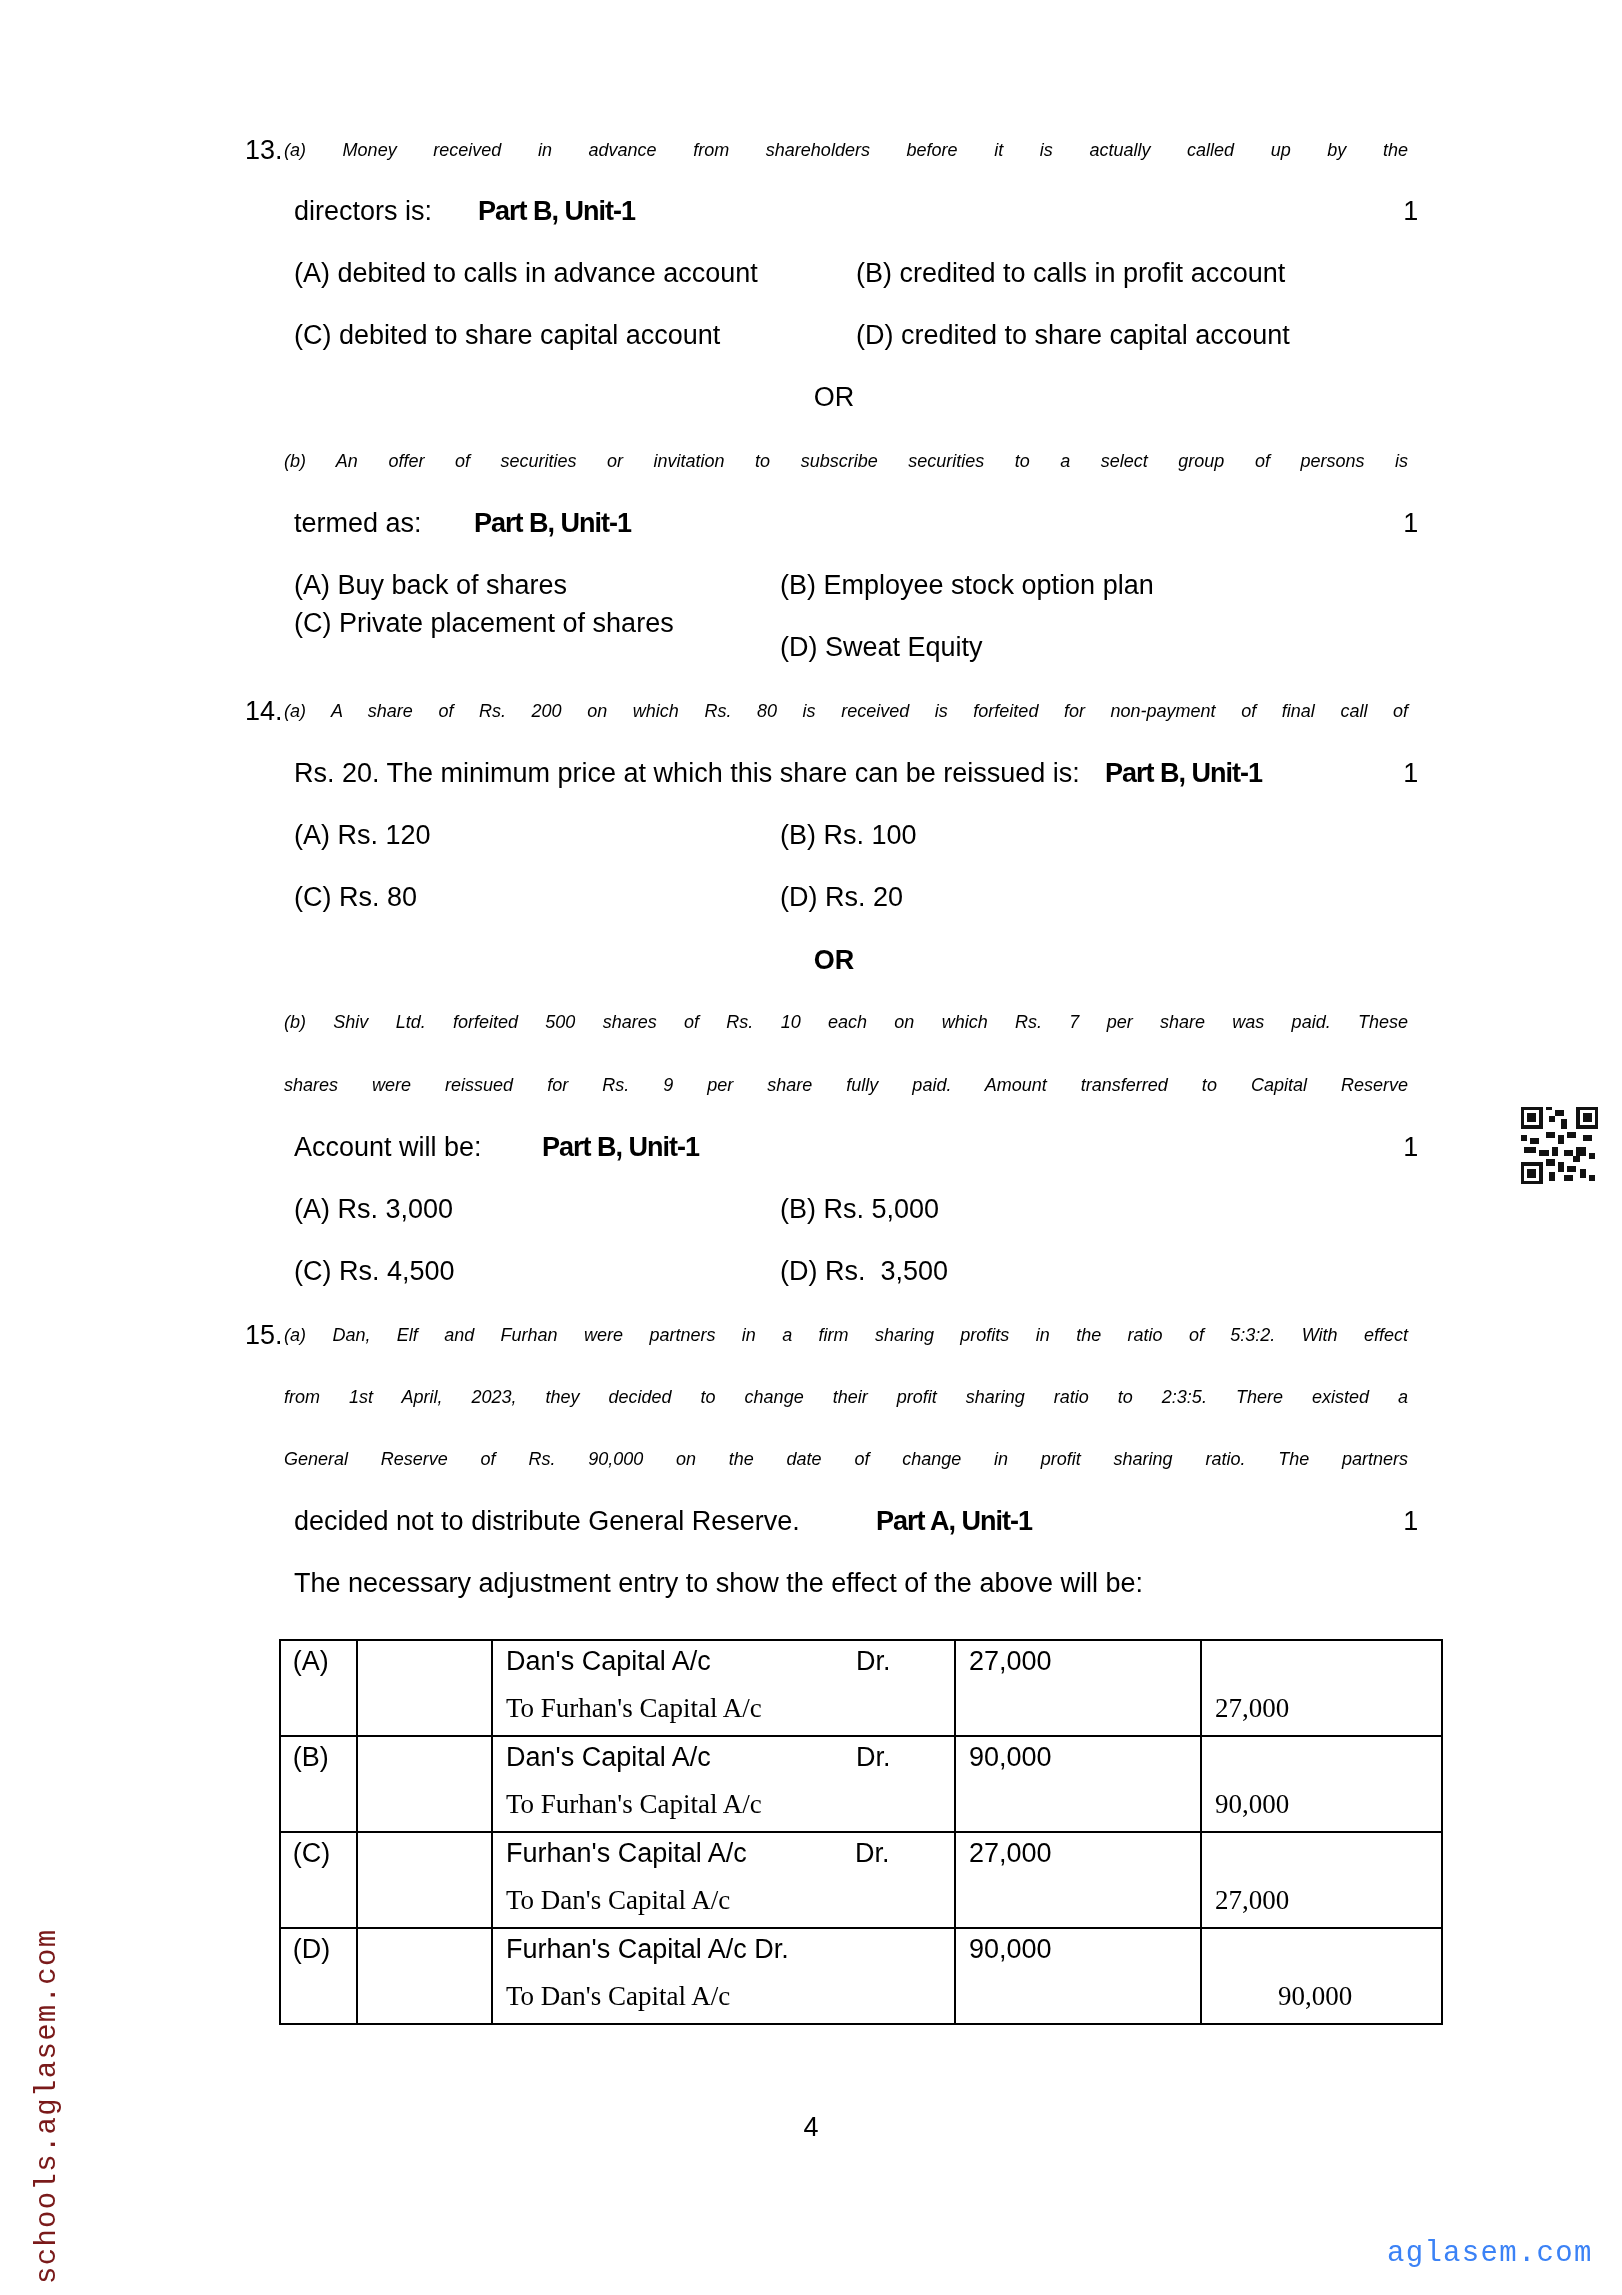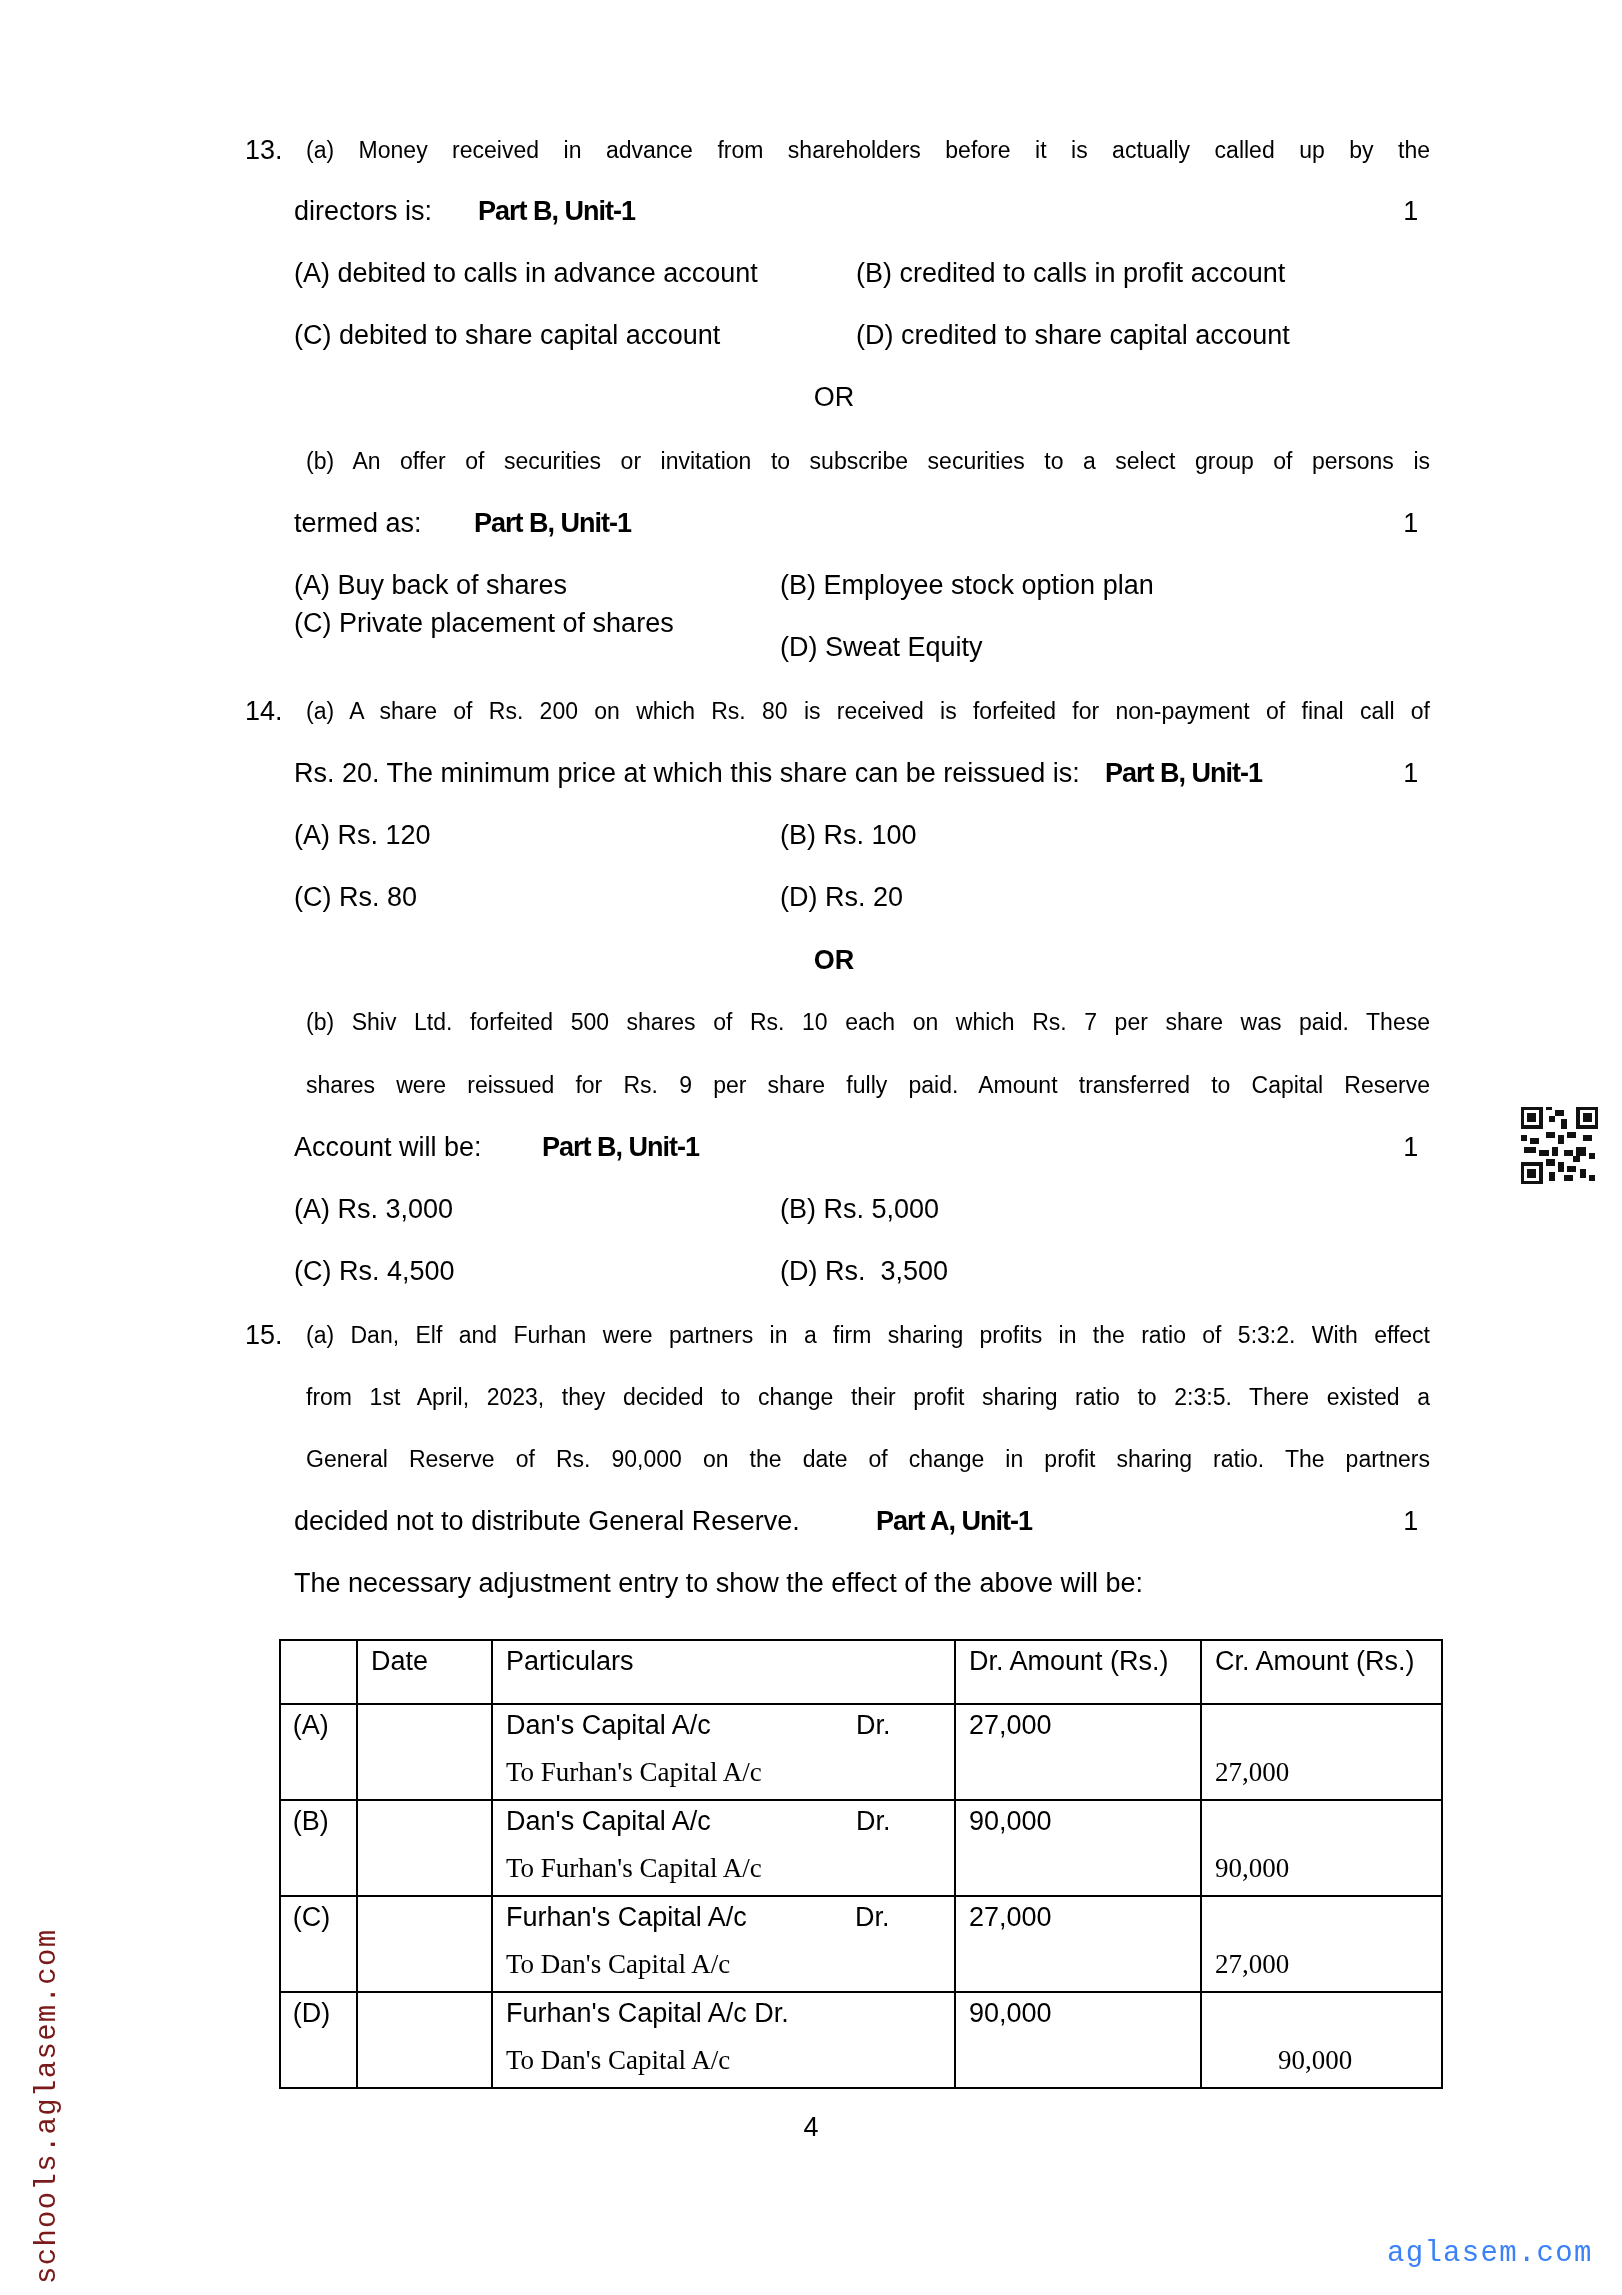--- a/index.html
+++ b/index.html
@@ -1,20 +1,20 @@
 <!DOCTYPE html>
 <html style="font-size:10.5px"><head>
 <meta charset="utf-8">
 <style>
   html, body { margin:0; padding:0; background:#ffffff; }
   body { width:1622px; height:2295px; position:relative; overflow:hidden;
          font-family:"Liberation Sans", sans-serif; color:#000; }
   .line { position:absolute; font-size:27px; line-height:33px; white-space:nowrap; }
-  .just { position:absolute; left:306px; width:1124px; font-size:23px; line-height:33px;
-          text-align:justify; text-align-last:justify; white-space:nowrap; }
+  .just { position:absolute; left:284px; width:1124px; font-size:18px; line-height:33px;
+          text-align:justify; text-align-last:justify; white-space:nowrap;font-style:italic; }
   .qnum { position:absolute; left:245px; font-size:27px; line-height:33px; }
   .bold { font-weight:bold; letter-spacing:-1px; }
   .mark { position:absolute; left:1400px; width:18.3px; text-align:right; font-size:27px; line-height:33px; }
   .center { position:absolute; left:0; width:1622px; text-align:center; font-size:27px; line-height:33px; }
   table.journal { position:absolute; left:279px; top:1639px; border-collapse:collapse;
                   font-size:27px; line-height:33px; }
   table.journal td, table.journal th { border:2px solid #000; vertical-align:top; padding:3.9px 13px 0 13px; font-weight:normal; text-align:left; }
   table.journal tr { height:95px; }
   table.journal tr.hdr { height:64px; }
   .cellbox { position:relative; height:90px; }
@@ -120,27 +120,20 @@
 
 <table class="journal">
   <colgroup>
     <col style="width:77px">
       <col style="width:135px">
       <col style="width:463px">
       <col style="width:246px">
       <col style="width:241px">
   </colgroup>
   <tbody>
-      <tr class="hdr">
-    <th></th>
-    <th>Date</th>
-    <th>Particulars</th>
-    <th style="padding-left:13px">Dr. Amount (Rs.)</th>
-    <th style="padding-left:13px">Cr. Amount (Rs.)</th>
-  </tr>
 
   <tr>
     <td style="padding-left:11.8px">(A)</td>
     <td></td>
     <td>
           <div class="cellbox">
       <span class="l1">Dan's Capital A/c</span>
       <span class="l1" style="left:350px">Dr.</span>
       <span class="l2">To Furhan's Capital A/c</span>
     </div>

